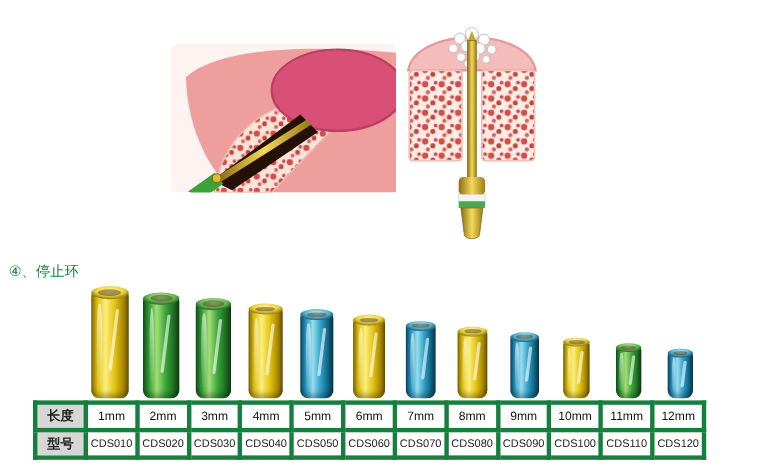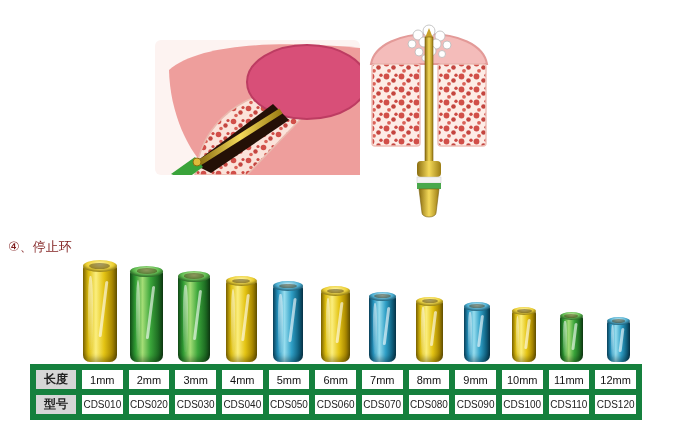--- a/index.html
+++ b/index.html
@@ -18,21 +18,21 @@
   
   .illus-left  { position: absolute; left: 155px; top: 40px; }
   .illus-right { position: absolute; left: 368px; top: 8px; }
 
   
   .section-label {
     position: absolute;
     left: 8px;
     top: 238px;
     font-size: 13px;
-    color: #7f1d1d;
+    color: #15803d;
   }
 
   
   .stopper-row {
     position: absolute;
     left: 76px;
     top: 260px;
     width: 566px;
     height: 102px;
     display: flex;
@@ -84,21 +84,21 @@
   
   .spec-table {
     position: absolute;
     left: 30px;
     top: 364px;
     width: 612px;
     border-collapse: collapse;
     table-layout: fixed;
   }
   .spec-table th, .spec-table td {
-    border: 6px solid #15803d;
+    border: 4px solid #15803d;
     text-align: center;
     height: 25px;
     overflow: hidden;
     white-space: nowrap;
   }
   .spec-table th {
     width: 46px;
     background: #d6d6d6;
     font-size: 12px;
     font-weight: bold;

